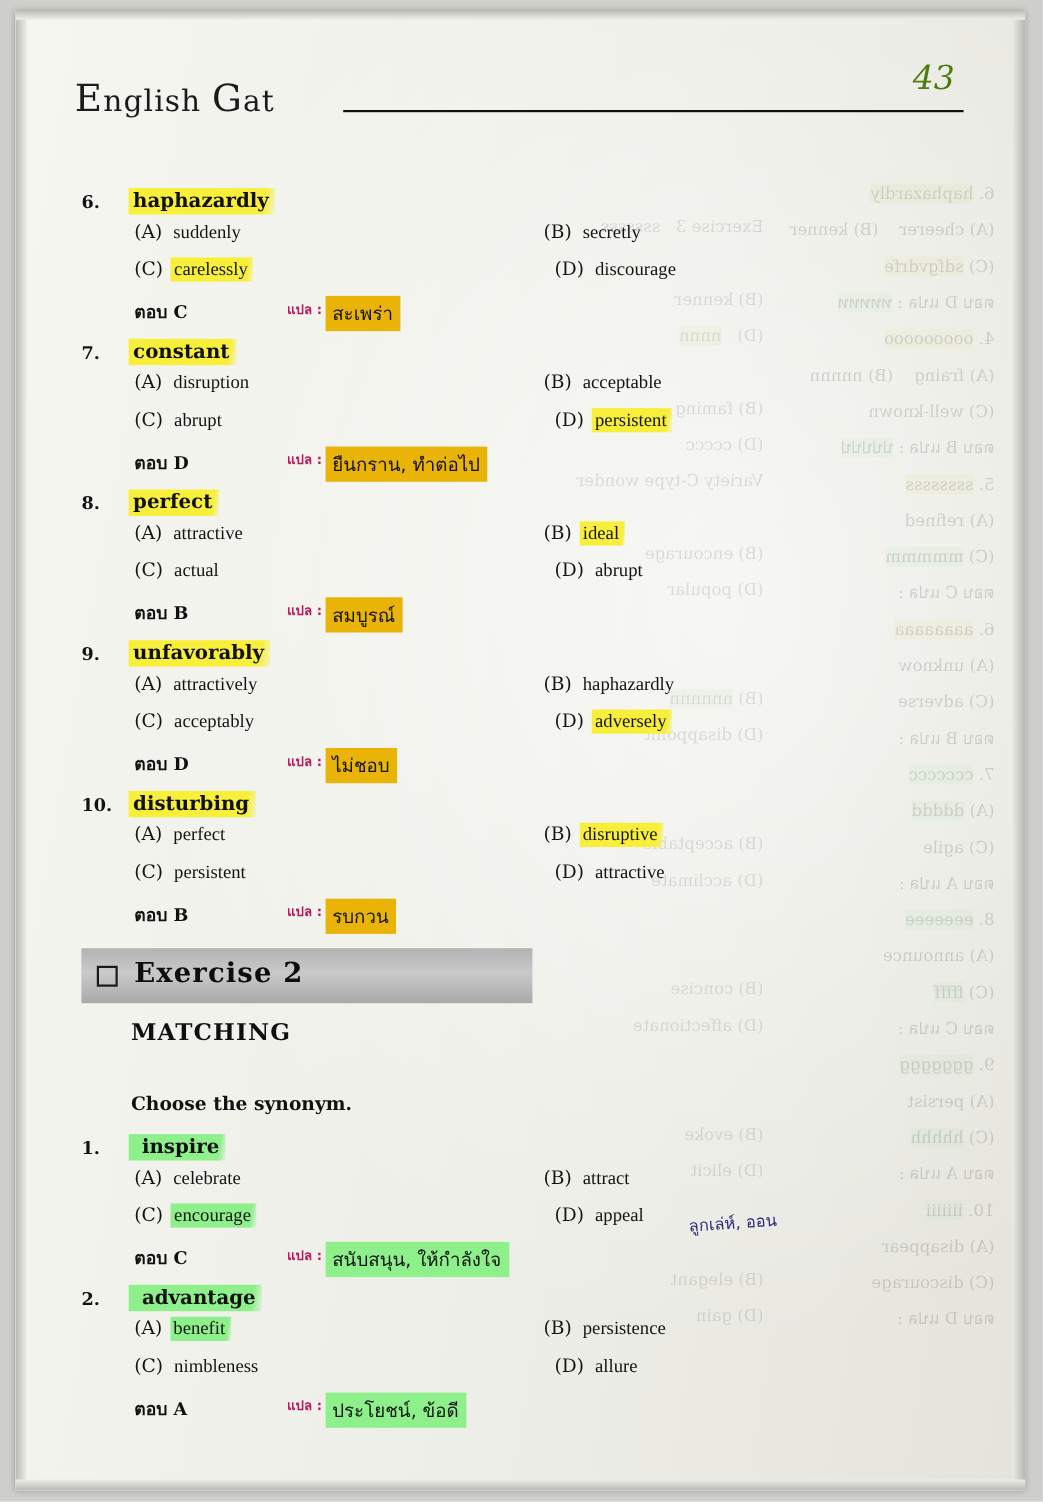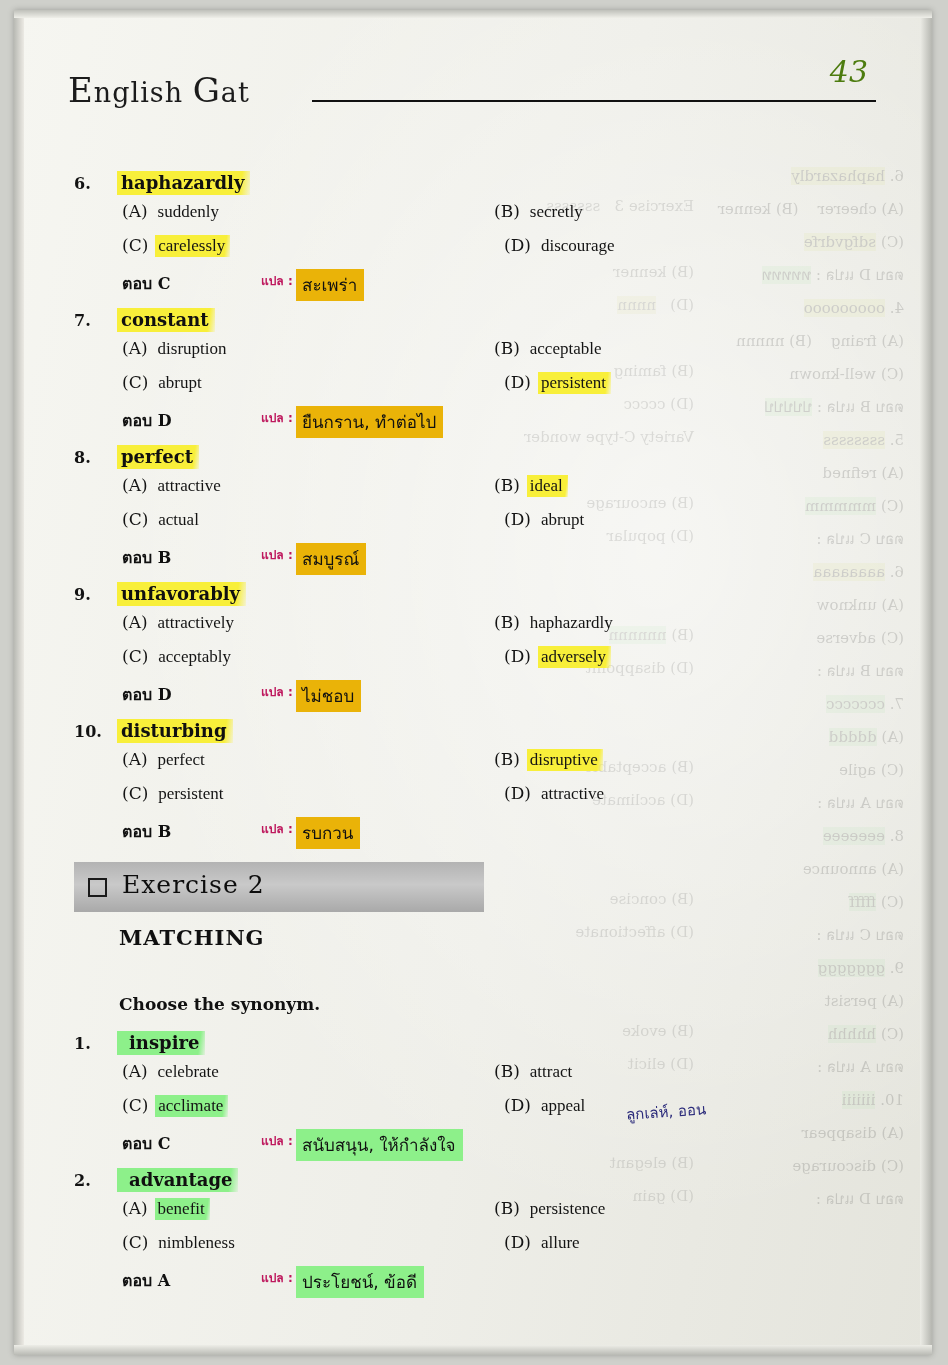--- a/index.html
+++ b/index.html
@@ -108,21 +108,21 @@
   .banner{
     position:absolute;left:60px;top:852px;width:410px;height:50px;
     background:linear-gradient(180deg,#b3b3b3,#c9c9c9 45%,#a9a9a9);
   }
   .banner .box{
     position:absolute;left:14px;top:16px;width:15px;height:15px;
     border:2px solid #1a1a1a;background:transparent;
   }
   .banner .btitle{
     position:absolute;left:48px;top:8px;
-    font-family:"DejaVu Serif", serif;font-size:25px;font-weight:normal;letter-spacing:1px;color:#0d0d0d;text-align:center;
+    font-family:"DejaVu Serif", serif;font-size:25px;font-weight:bold;letter-spacing:1px;color:#0d0d0d;text-align:center;
   }
 
   .matching{
     position:absolute;left:105px;top:915px;
     font-family:"DejaVu Serif", serif;font-size:21px;font-weight:bold;letter-spacing:1px;color:#101010;
   }
   .choose{
     position:absolute;left:105px;top:984px;
     font-family:"DejaVu Serif", serif;font-size:17px;font-weight:bold;color:#111;
   }
@@ -347,21 +347,21 @@
     <div class="qlist2">
 
       <div class="q">
         <div class="qhead">
           <span class="qnum">1.</span>
           <span class="qword hl-g slant">inspire</span>
         </div>
         <div class="opts">
           <div class="opt oa"><span class="lab">(A)</span><span class="txt">celebrate</span></div>
           <div class="opt ob"><span class="lab">(B)</span><span class="txt">attract</span></div>
-          <div class="opt oc"><span class="lab">(C)</span><span class="txt hl-g slant">acclimate</span></div>
+          <div class="opt oc"><span class="lab">(C)</span><span class="txt hl-g slant">encourage</span></div>
           <div class="opt od"><span class="lab">(D)</span><span class="txt">appeal</span></div>
         </div>
         <div class="ansrow">
           <span class="anslbl"><span>ตอบ</span> <span class="en">C</span></span>
           <span class="transl-key">แปล :</span>
           <span class="transl hl-g">สนับสนุน, ให้กำลังใจ</span>
         </div>
       </div>
 
       <div class="q">

